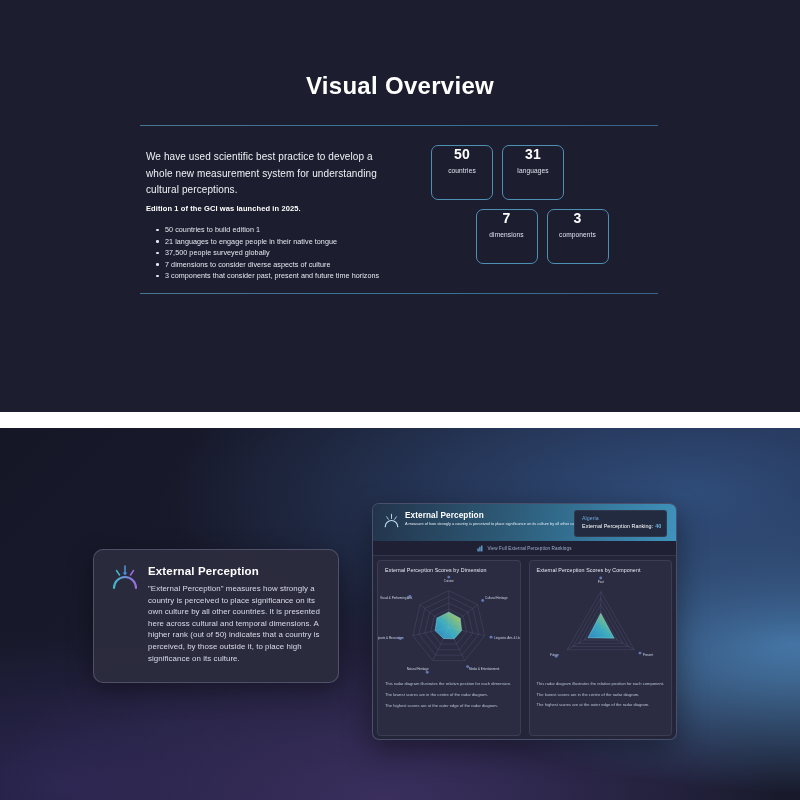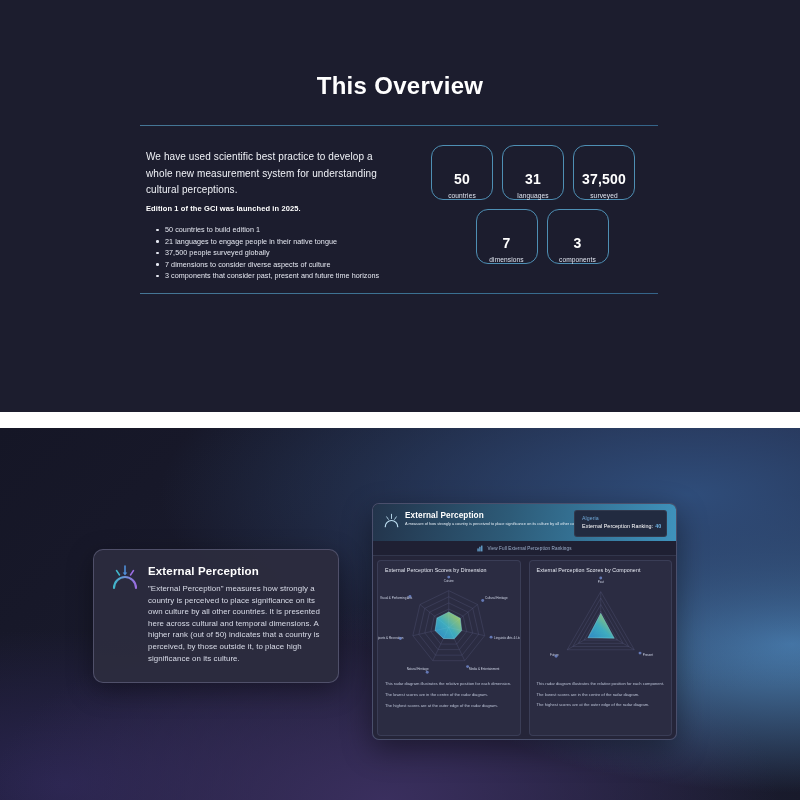--- a/index.html
+++ b/index.html
@@ -53,22 +53,22 @@
     background:#e6e9f2;
   }
 
   .stats{
     position:absolute;left:431px;top:145px;width:224px;
   }
   .stat-row{display:flex;gap:9px;}
   .stat-row.second{margin-top:9px;justify-content:center;padding-right:2px;}
   .stat-card{
     width:60px;height:53px;
-    border:1px solid #4e8fb4;border-radius:12px;
-    display:flex;flex-direction:column;align-items:center;justify-content:flex-end;
+    border:1px solid #4e8fb4;border-radius:7px;
+    display:flex;flex-direction:column;align-items:center;justify-content:flex-start;
     background:transparent;
   }
   .stat-value{color:#ffffff;font-size:14px;font-weight:bold;letter-spacing:.2px;}
   .stat-label{color:#dfe4ef;font-size:6.6px;margin-top:5px;letter-spacing:.1px;}
 
   
   .bottom-section{
     position:absolute;left:0;top:428px;width:800px;height:372px;
     overflow:hidden;
     background:
@@ -173,21 +173,21 @@
   }
   .white-gap{
     position:absolute;left:0;top:412px;width:800px;height:16px;background:#ffffff;
   }
 </style>
 </head>
 <body>
 
 <div class="top-section">
 
-  <div class="page-title">This Overview</div>
+  <div class="page-title">Visual Overview</div>
 
   <div class="divider top"></div>
 
   <div class="lead">We have used scientific best practice to develop a whole new measurement system for understanding cultural perceptions.</div>
 
   <div class="edition-line">Edition 1 of the GCI was launched in 2025.</div>
 
   <ul class="bullets">
     <li>50 countries to build edition 1</li>
     <li>21 languages to engage people in their native tongue</li>
@@ -198,24 +198,20 @@
 
   <div class="stats">
     <div class="stat-row">
       <div class="stat-card">
         <div class="stat-value">50</div>
         <div class="stat-label">countries</div>
       </div>
       <div class="stat-card">
         <div class="stat-value">31</div>
         <div class="stat-label">languages</div>
-      </div>
-      <div class="stat-card">
-        <div class="stat-value">37,500</div>
-        <div class="stat-label">surveyed</div>
       </div>
     </div>
     <div class="stat-row second">
       <div class="stat-card">
         <div class="stat-value">7</div>
         <div class="stat-label">dimensions</div>
       </div>
       <div class="stat-card">
         <div class="stat-value">3</div>
         <div class="stat-label">components</div>

